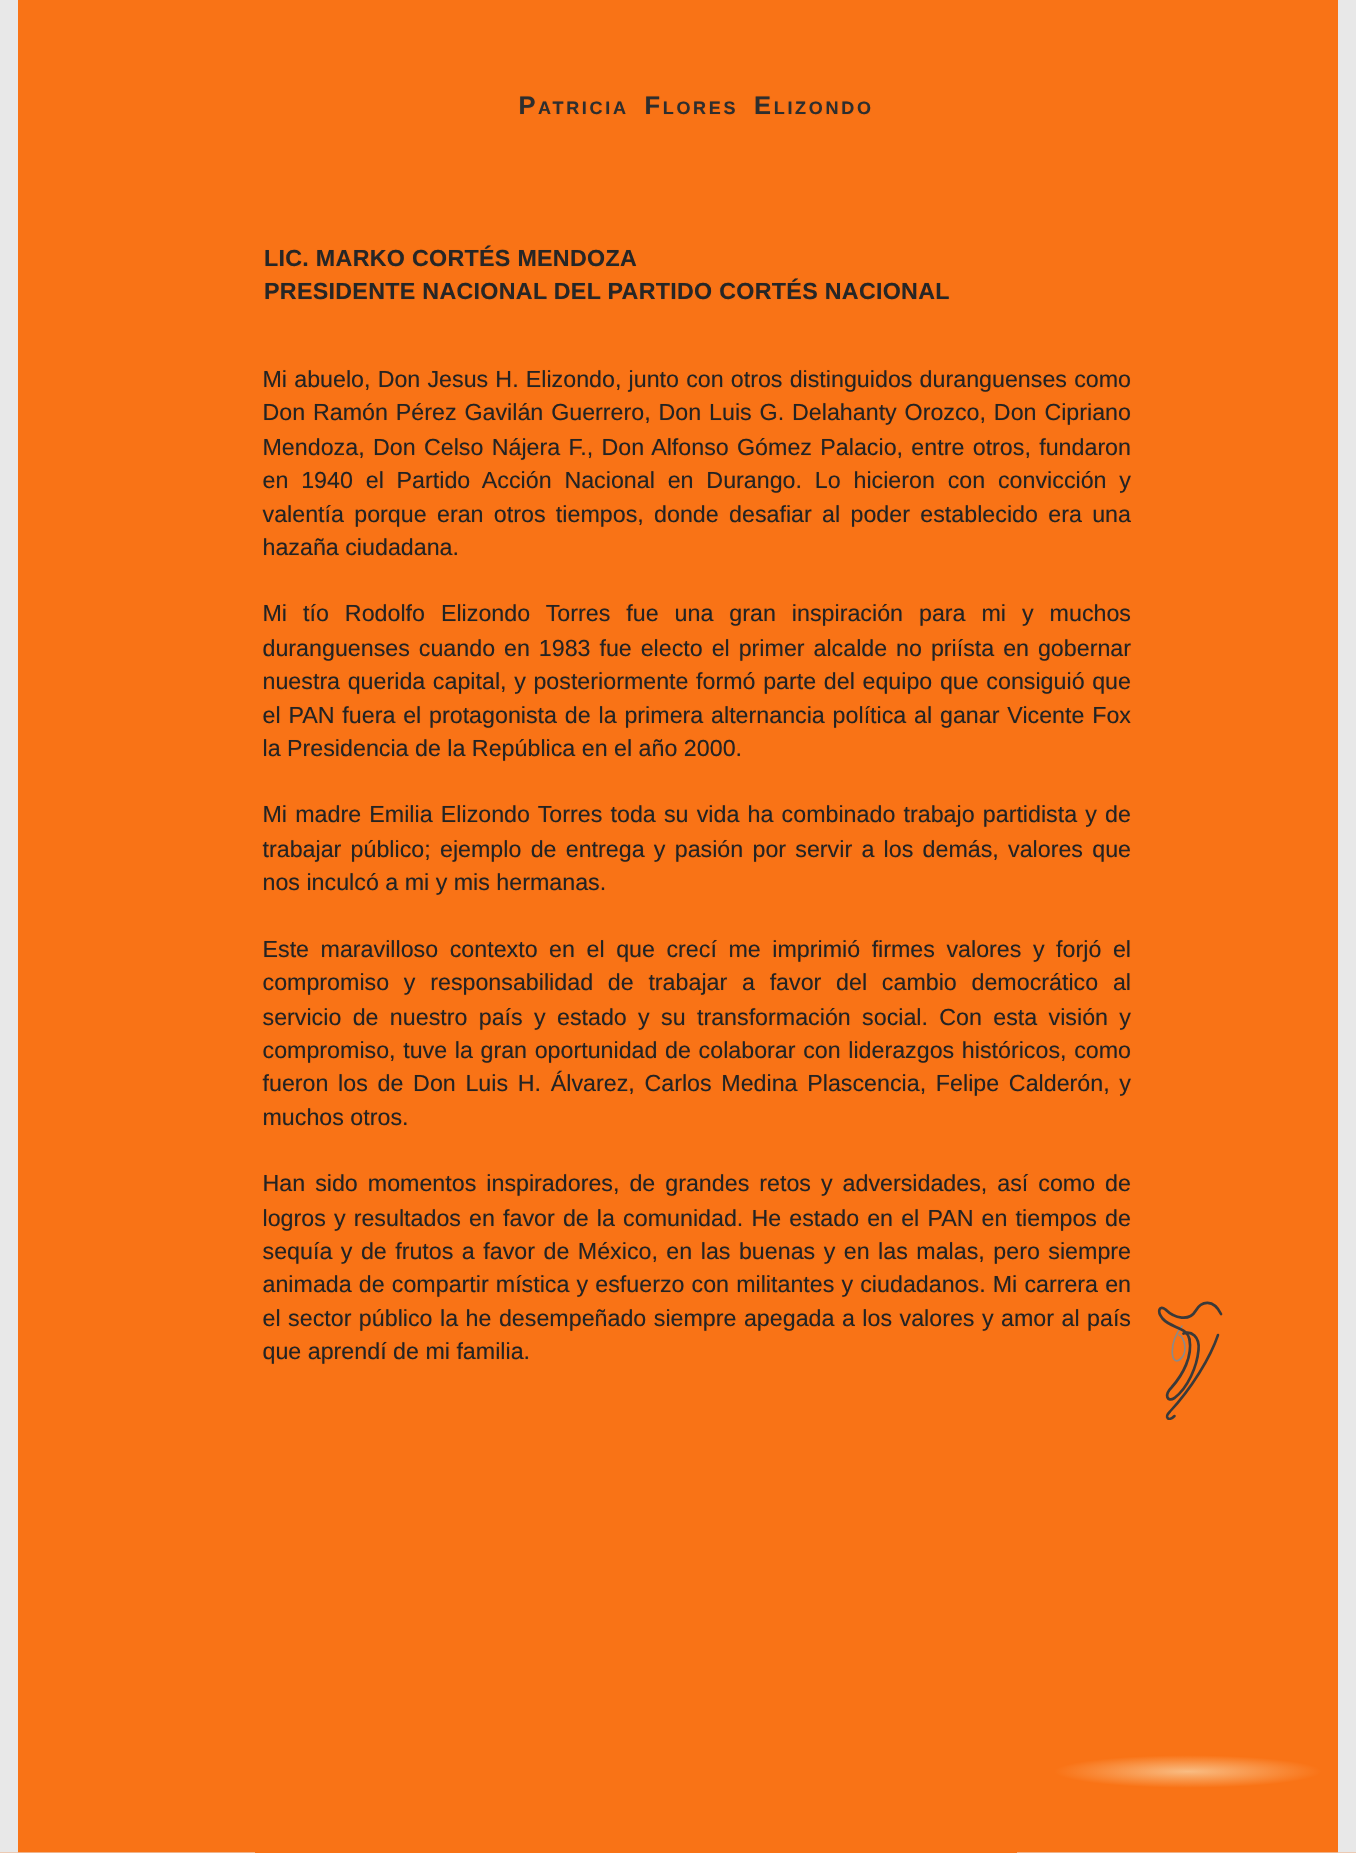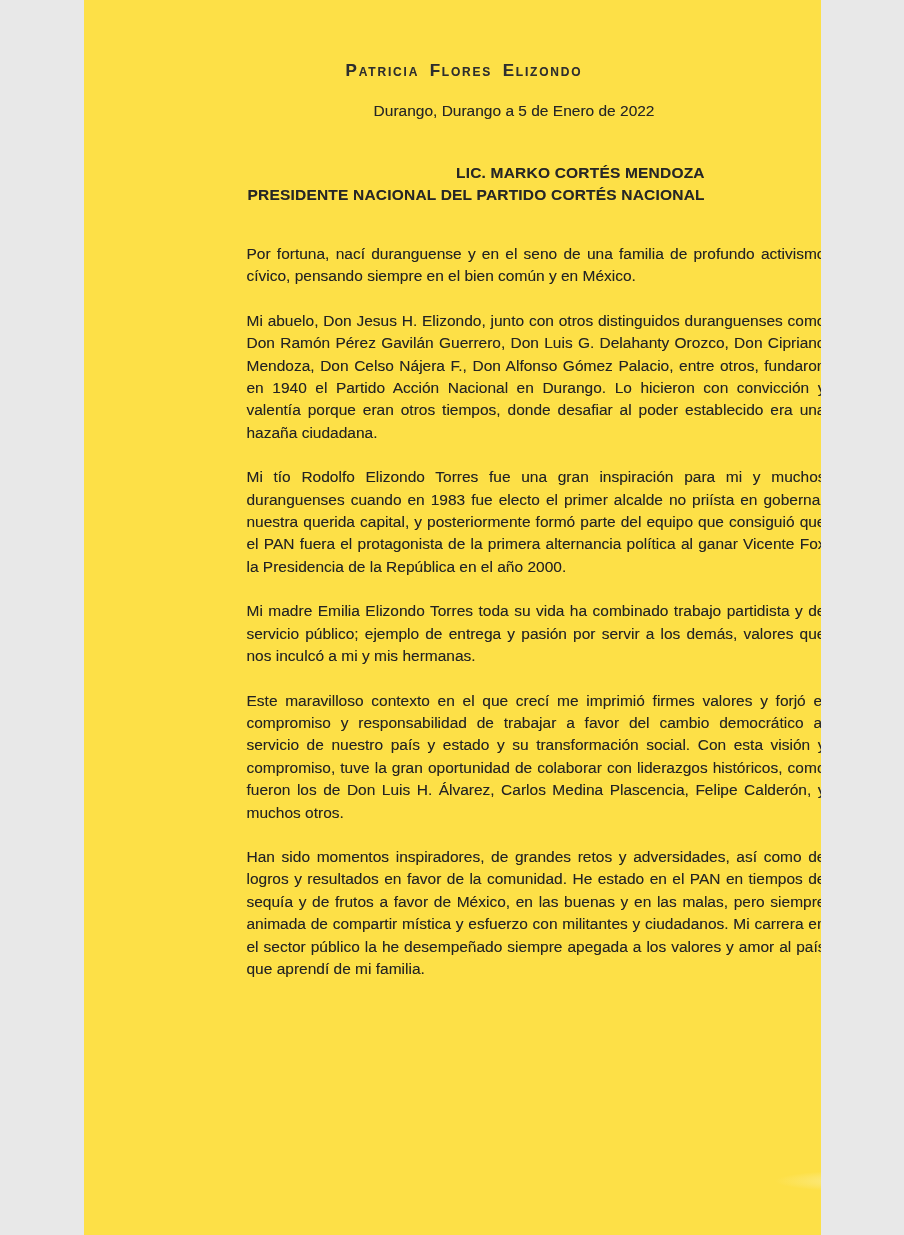--- a/index.html
+++ b/index.html
@@ -2,28 +2,27 @@
 <html><head>
 <meta charset="utf-8">
 <style>
   html, body {
     margin: 0;
     padding: 0;
     background: #e8e8e8;
   }
   .page {
     position: relative;
-    width: 716px;
+    width: 880px;
     height: 1235px;
     margin: 0 auto;
-    background: #fde047;
+    background: #f97316;
     overflow: hidden;
     font-family: "Liberation Sans", sans-serif;
     color: #2b2b2b;
-    padding-left: 21px;
   }
   
   .page * {
     text-shadow: 0 0 0.5px rgba(43,43,43,0.35);
   }
   .letterhead-name {
     position: absolute;
     top: 61px;
     left: 0;
     right: 0;
@@ -45,21 +44,20 @@
   }
   .recipient {
     position: absolute;
     top: 162px;
     left: 164px;
     font-weight: 700;
     font-size: 15.5px;
     line-height: 21.5px;
     letter-spacing: 0.2px;
     color: #262626;
-    text-align: right;
   }
   .letter-body {
     position: absolute;
     top: 243px;
     left: 163px;
     width: 579px;
     font-size: 15.5px;
     line-height: 22.4px;
     text-align: justify;
     color: #232323;
@@ -86,32 +84,30 @@
     pointer-events: none;
   }
 </style>
 </head>
 <body>
 
 <div class="page">
 
   <div class="letterhead-name">Patricia Flores Elizondo</div>
 
-  <div class="dateline">Durango, Durango a 5 de Enero de 2022</div>
 
   <div class="recipient">
     <div>LIC. MARKO CORTÉS MENDOZA</div>
     <div>PRESIDENTE NACIONAL DEL PARTIDO CORTÉS NACIONAL</div>
   </div>
 
   <div class="letter-body">
-    <p>Por fortuna, nací duranguense y en el seno de una familia de profundo activismo cívico, pensando siempre en el bien común y en México.</p>
     <p>Mi abuelo, Don Jesus H. Elizondo, junto con otros distinguidos duranguenses como Don Ramón Pérez Gavilán Guerrero, Don Luis G. Delahanty Orozco, Don Cipriano Mendoza, Don Celso Nájera F., Don Alfonso Gómez Palacio, entre otros, fundaron en 1940 el Partido Acción Nacional en Durango. Lo hicieron con convicción y valentía porque eran otros tiempos, donde desafiar al poder establecido era una hazaña ciudadana.</p>
     <p>Mi tío Rodolfo Elizondo Torres fue una gran inspiración para mi y muchos duranguenses cuando en 1983 fue electo el primer alcalde no priísta en gobernar nuestra querida capital, y posteriormente formó parte del equipo que consiguió que el PAN fuera el protagonista de la primera alternancia política al ganar Vicente Fox la Presidencia de la República en el año 2000.</p>
-    <p>Mi madre Emilia Elizondo Torres toda su vida ha combinado trabajo partidista y de servicio público; ejemplo de entrega y pasión por servir a los demás, valores que nos inculcó a mi y mis hermanas.</p>
+    <p>Mi madre Emilia Elizondo Torres toda su vida ha combinado trabajo partidista y de trabajar público; ejemplo de entrega y pasión por servir a los demás, valores que nos inculcó a mi y mis hermanas.</p>
     <p>Este maravilloso contexto en el que crecí me imprimió firmes valores y forjó el compromiso y responsabilidad de trabajar a favor del cambio democrático al servicio de nuestro país y estado y su transformación social. Con esta visión y compromiso, tuve la gran oportunidad de colaborar con liderazgos históricos, como fueron los de Don Luis H. Álvarez, Carlos Medina Plascencia, Felipe Calderón, y muchos otros.</p>
     <p>Han sido momentos inspiradores, de grandes retos y adversidades, así como de logros y resultados en favor de la comunidad. He estado en el PAN en tiempos de sequía y de frutos a favor de México, en las buenas y en las malas, pero siempre animada de compartir mística y esfuerzo con militantes y ciudadanos. Mi carrera en el sector público la he desempeñado siempre apegada a los valores y amor al país que aprendí de mi familia.</p>
   </div>
 
   <svg class="signature-mark" viewBox="0 0 50 90" fill="none" xmlns="http://www.w3.org/2000/svg">
 
     <path d="M 20 22 C 11 32, 12 50, 19 44 C 24 40, 22 30, 18 28" stroke="#8a8a8a" stroke-width="1.1" stroke-linecap="round"></path>
 
     <path d="M 46 14 C 41 4, 33 5, 29 12 C 25 19, 15 17, 9 11 C 5 8, 3 12, 7 17 C 13 24, 23 22, 25 31" stroke="#3a3a3a" stroke-width="1.8" stroke-linecap="round"></path>
 

